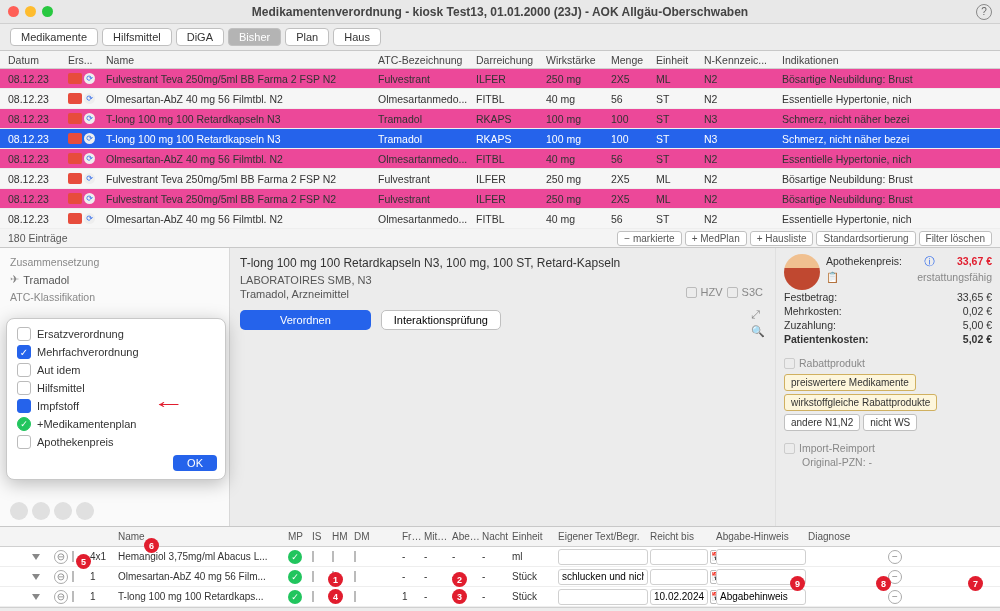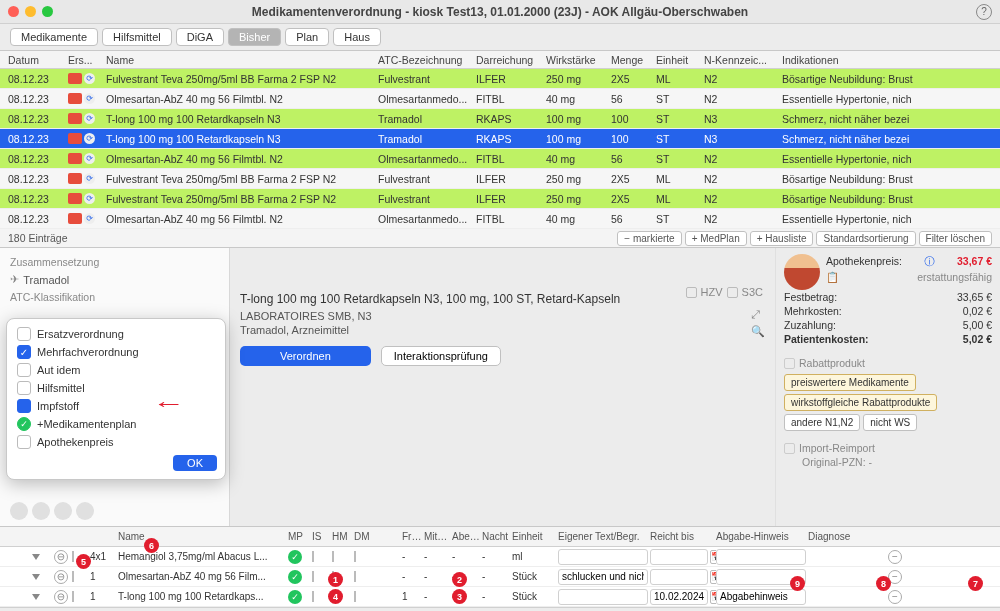--- a/index.html
+++ b/index.html
@@ -12,21 +12,21 @@
 .help-circle { position: absolute; right: 8px; width: 16px; height: 16px; border-radius: 50%; border: 1px solid #888; display: flex; align-items: center; justify-content: center; font-size: 10px; color: #666; }
 
 .tabbar { padding: 4px 10px; display: flex; gap: 4px; background: #ececec; }
 .tab { padding: 2px 10px; background: #fff; border: 1px solid #c0c0c0; border-radius: 4px; font-size: 11px; cursor: pointer; }
 .tab.active { background: #b4b4b4; color: #fff; }
 
 .grid-wrap { border-top: 1px solid #c8c8c8; border-bottom: 1px solid #c8c8c8; }
 .grid-head, .grid-row { display: grid; grid-template-columns: 60px 38px 272px 98px 70px 65px 45px 48px 78px 210px; align-items: center; font-size: 10.5px; }
 .grid-head { background: #f4f4f4; border-bottom: 1px solid #d0d0d0; height: 18px; padding-left: 8px; color: #444; font-weight: 500; }
 .grid-head > div { white-space: nowrap; overflow: hidden; text-overflow: ellipsis; padding-right: 4px; }
-.grid-body { height: 160px; overflow-y: auto; background: #bef264; }
+.grid-body { height: 160px; overflow-y: auto; background: #ec4899; }
 .grid-row { height: 20px; padding-left: 8px; border-bottom: 1px solid #eee; }
 .grid-row.alt { background: #f6f6f6; }
 .grid-row.sel { background: #2563eb; color: #fff; }
 .grid-row > div { white-space: nowrap; overflow: hidden; text-overflow: ellipsis; padding-right: 4px; }
 .cell-ers { display: flex; gap: 2px; align-items: center; }
 .badge-red { width: 14px; height: 11px; background: #e74c3c; border-radius: 2px; }
 .badge-sync { width: 11px; height: 11px; border-radius: 50%; background: #eee; display: inline-flex; align-items: center; justify-content: center; font-size: 8px; color: #2563eb; }
 
 .grid-footer { display: flex; align-items: center; padding: 3px 8px; font-size: 10.5px; color: #555; background: #f4f4f4; }
 .grid-footer .spacer { flex: 1; }
@@ -44,21 +44,21 @@
 .popup-row { display: flex; align-items: center; padding: 2px 10px; font-size: 11px; gap: 6px; }
 .popup-row .cb { width: 14px; height: 14px; border: 1px solid #bbb; border-radius: 3px; display: inline-flex; align-items: center; justify-content: center; }
 .popup-row .cb.blue { background: #2563eb; border-color: #2563eb; color: #fff; font-size: 10px; }
 .popup-row .cb.outline-blue { border-color: #2563eb; }
 .popup-row .cb.green { background: #22c55e; border-color: #22c55e; border-radius: 50%; color: #fff; font-size: 9px; }
 .popup-ok { text-align: right; padding: 4px 8px 2px; }
 .popup-ok button { background: #2563eb; color: #fff; border: none; padding: 2px 14px; border-radius: 4px; font-size: 11px; cursor: pointer; }
 .arrow { position: absolute; top: 388px; left: 158px; z-index: 51; color: #e11d2e; font-size: 22px; transform: scaleX(1.5); }
 
 .mid-panel { flex: 1; padding: 8px 10px; position: relative; }
-.mp-title { font-size: 12px; font-weight: 500; margin-bottom: 4px; margin-top: 36px; }
+.mp-title { font-size: 12px; font-weight: 500; margin-bottom: 4px; }
 .mp-sub { font-size: 11px; color: #555; margin-bottom: 2px; }
 .mp-btns { margin-top: 10px; display: flex; gap: 10px; align-items: center; }
 .btn-blue { background: #2563eb; color: #fff; border: none; padding: 4px 40px; border-radius: 5px; font-size: 11px; cursor: pointer; }
 .btn-white { background: #fff; border: 1px solid #c0c0c0; padding: 3px 12px; border-radius: 5px; font-size: 11px; cursor: pointer; }
 .mp-hzv { position: absolute; right: 12px; top: 38px; display: flex; gap: 4px; align-items: center; font-size: 11px; color: #888; }
 .mp-hzv .box { width: 11px; height: 11px; border: 1px solid #bbb; border-radius: 2px; }
 .mp-search { position: absolute; right: 10px; top: 60px; display: flex; flex-direction: column; gap: 4px; color: #888; }
 
 .right-panel { width: 225px; border-left: 1px solid #e0e0e0; padding: 6px 8px; font-size: 10.5px; }
 .rp-top { display: flex; gap: 6px; }

